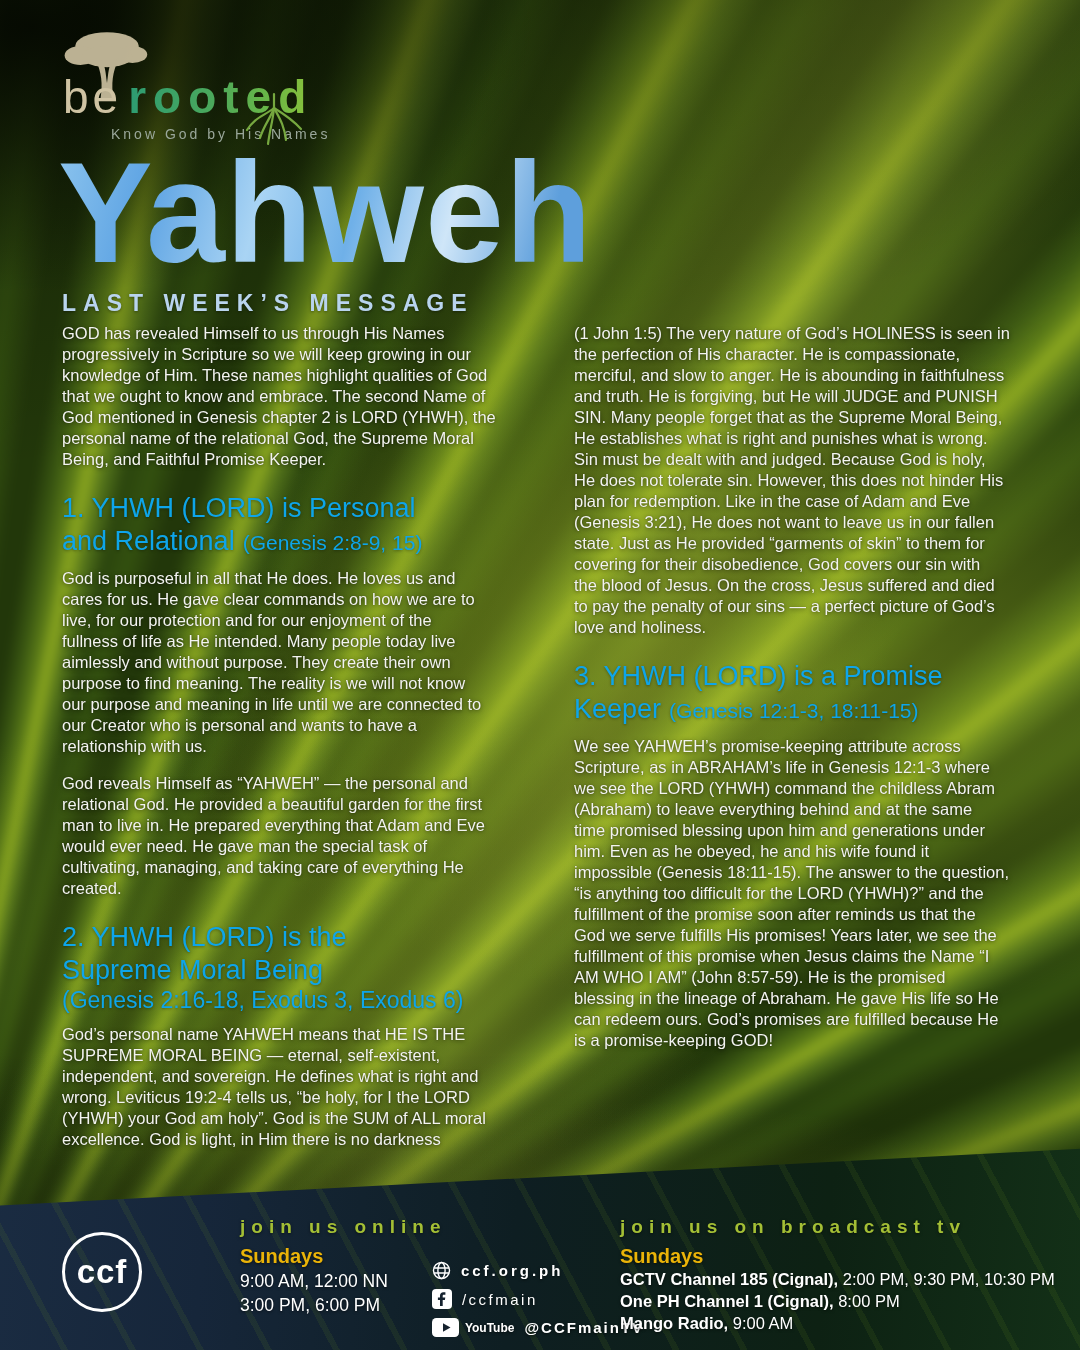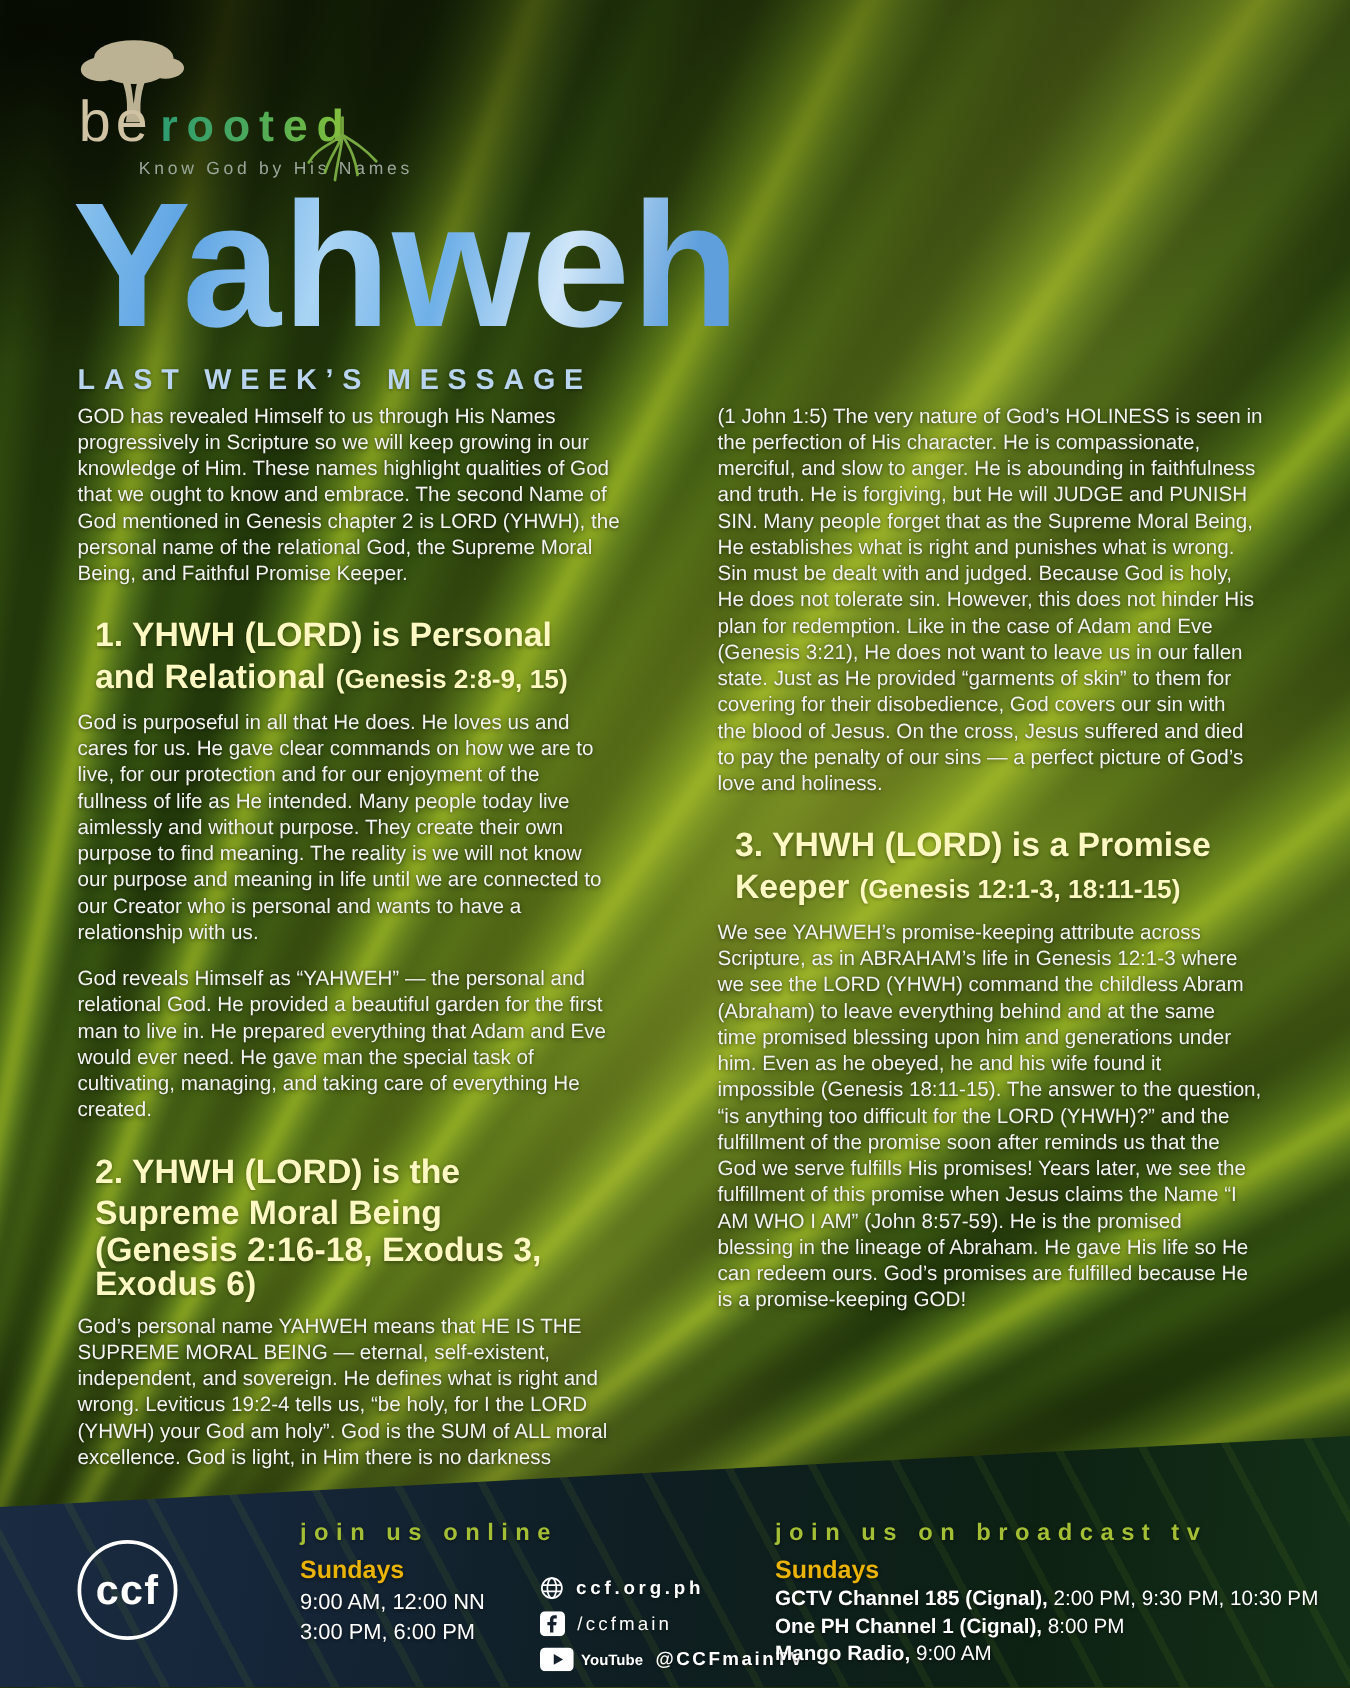--- a/index.html
+++ b/index.html
@@ -44,43 +44,43 @@
       repeating-linear-gradient(62deg, rgba(120,160,30,0) 0 54px, rgba(120,160,30,.10) 54px 60px),
       linear-gradient(95deg,#1c2e45 0%,#16263a 26%,#0e1e22 52%,#0d2113 78%,#133017 100%);
   }
   
   .brand{position:absolute;left:55px;top:26px;width:330px;height:135px;}
   .tree-icon{position:absolute;left:0;top:2px;}
   .roots-icon{position:absolute;left:184px;top:66px;}
   .brand-line{position:absolute;left:8px;top:44px;white-space:nowrap;}
   .brand-be{font-size:46px;color:#cfc3a3;letter-spacing:4px;}
   .brand-rooted{
-    font-size:36px;font-weight:bold;letter-spacing:7px;margin-left:6px;
+    font-size:46px;font-weight:bold;letter-spacing:7px;margin-left:6px;
     background:linear-gradient(90deg,#2d9c72 0%,#4aa85c 45%,#6db844 80%,#8cc23c 100%);
     -webkit-background-clip:text;background-clip:text;color:transparent;
   }
   .brand-tagline{position:absolute;left:56px;top:100px;font-size:14px;color:#9aa79b;letter-spacing:3px;}
   
   .title-block{position:absolute;left:58px;top:142px;}
   .main-title{
     margin:0;font-size:142px;line-height:1;font-weight:bold;letter-spacing:1px;
     background:linear-gradient(105deg,#8cc4ee 0%,#5da3e3 18%,#a9d4f4 38%,#6fb0e8 55%,#cfe6f8 72%,#5e9fdc 90%);
     -webkit-background-clip:text;background-clip:text;color:transparent;
   }
   .subtitle{margin-top:6px;margin-left:4px;font-size:23px;font-weight:bold;letter-spacing:7px;color:#b9d4ee;text-shadow:0 1px 3px rgba(0,0,0,.4);}
   
   .columns{position:absolute;left:62px;top:323px;display:flex;gap:52px;}
   .col{width:460px;}
   .p{white-space:pre;font-size:16.5px;line-height:21px;color:#f3f4f0;margin:0 0 16px;
      text-shadow:0 1px 4px rgba(0,0,0,.55),0 0 1px rgba(0,0,0,.35);}
-  .h{color:#fef9c3;font-weight:bold;margin:22px 14px 10px;text-shadow:0 1px 3px rgba(0,0,0,.35);}
+  .h{color:#0ea5e9;font-weight:normal;margin:22px 0 10px;text-shadow:0 1px 3px rgba(0,0,0,.35);}
   .h:first-child{margin-top:0;}
   .h .t{white-space:pre;font-size:27px;line-height:33px;}
   .h .r{font-size:21px;margin-left:8px;}
-  .h .r.block{display:block;margin-left:0;font-size:27px;line-height:27px;}
+  .h .r.block{display:block;margin-left:0;font-size:23px;line-height:27px;}
   
   .ccf-logo{
     position:absolute;left:62px;top:1232px;width:74px;height:74px;border:3.5px solid #fff;border-radius:50%;
     display:flex;align-items:center;justify-content:center;color:#fff;font-weight:bold;font-size:33px;letter-spacing:1px;
   }
   .f-heading{font-size:19px;font-weight:bold;letter-spacing:6px;color:#a4bf35;text-shadow:0 1px 3px rgba(0,0,0,.5);}
   .online{position:absolute;left:240px;top:1216px;}
   .online-row{display:flex;gap:44px;margin-top:7px;}
   .f-day{font-size:20px;font-weight:bold;color:#eab308;text-shadow:0 1px 3px rgba(0,0,0,.6);}
   .f-times{font-size:17.5px;line-height:22px;color:#fff;margin-top:2px;text-shadow:0 1px 3px rgba(0,0,0,.6);}

